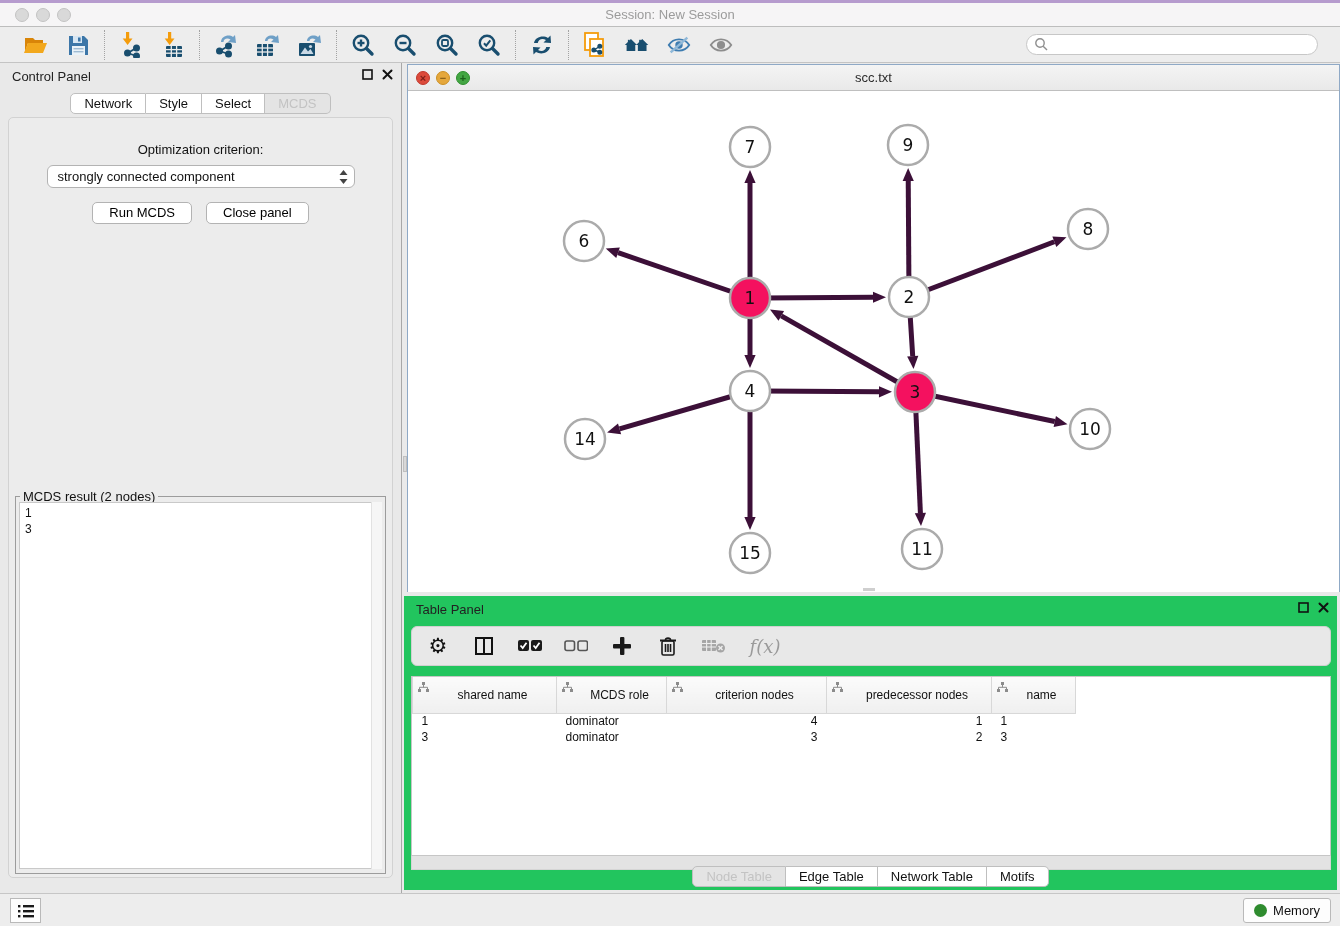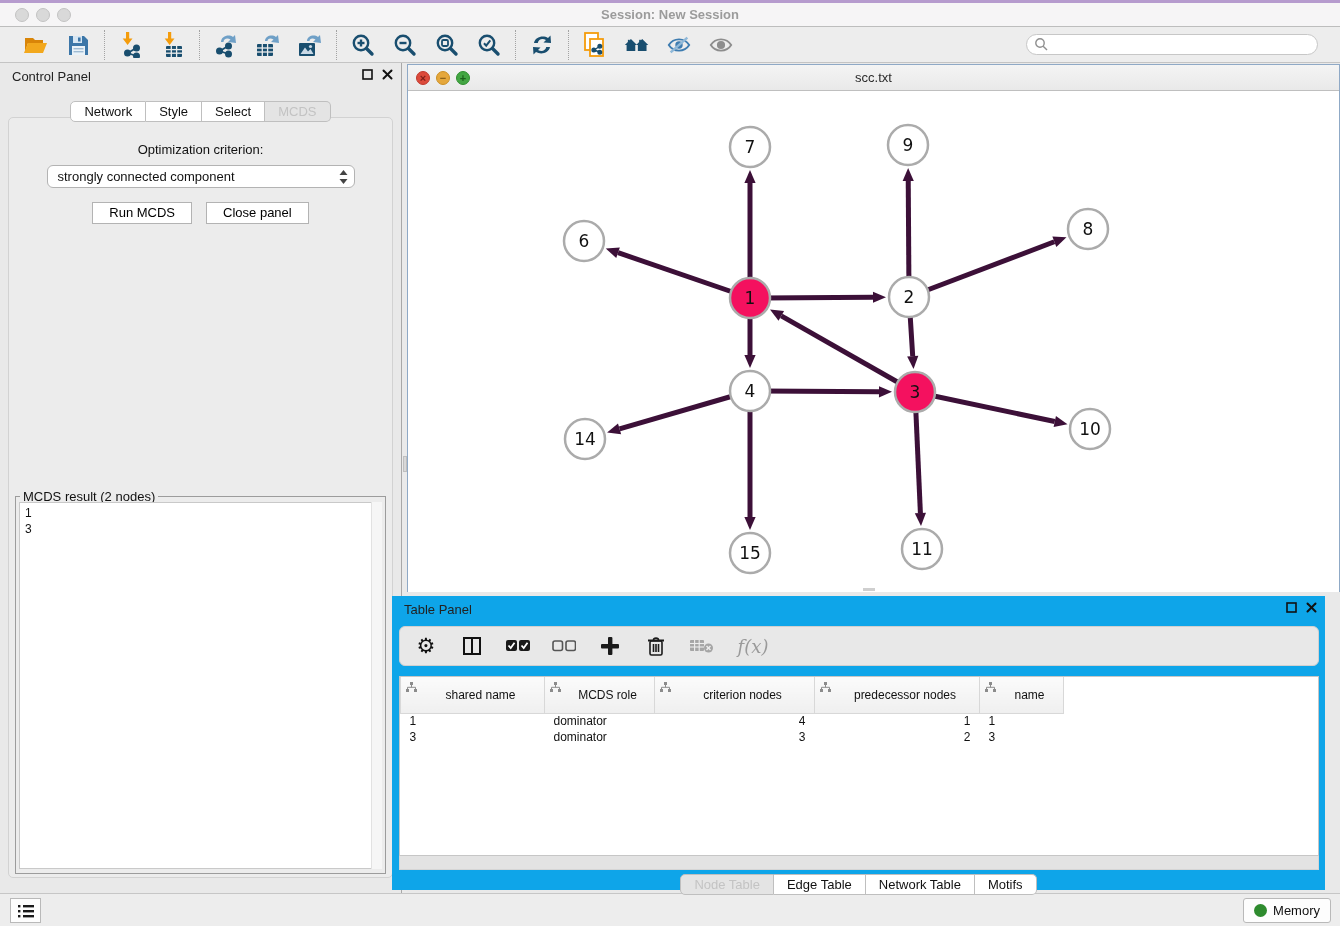--- a/index.html
+++ b/index.html
@@ -6,21 +6,21 @@
   html,body { margin:0; padding:0; }
   body {
     width:1340px; height:926px; position:relative; overflow:hidden;
     font-family:"Liberation Sans", sans-serif; background:#E9E9E9; color:#111;
   }
   svg { display:block; }
 
   
   .titlebar{
     position:absolute; left:0; top:0; width:1340px; height:27px;
-    background:#F6F5F6; border-top:3px solid #B69BCE; border-bottom:1px solid #BDBDBD;font-weight:bold;
+    background:#F6F5F6; border-top:3px solid #B69BCE; border-bottom:1px solid #BDBDBD;
   }
   .traffic{ position:absolute; top:5px; display:flex; gap:7px; left:15px;}
   .tl-circle{ width:14px; height:14px; border-radius:50%; background:#D9D9D9; border:1px solid #C3C3C3;}
   .titlebar-title{
     position:absolute; left:0; right:0; top:4px; text-align:center;
     font-size:13px; color:#9B9B9B;
   }
 
   
   .toolbar{
@@ -40,42 +40,42 @@
     border:none; outline:none; flex:1; font-size:12px; background:transparent;
     font-family:"Liberation Sans", sans-serif;
   }
 
   
   .control-panel{
     position:absolute; left:0; top:63px; width:401px; height:830px; background:#E9E9E9;
   }
   .panel-header{ position:relative; height:26px; padding:6px 10px 0 12px; font-size:13px; color:#222;}
   .panel-hicons{ position:absolute; right:8px; top:6px; display:flex; gap:9px; align-items:center;}
-  .tabs-row{ display:flex; justify-content:center; margin-top:12px; position:relative; z-index:2;}
+  .tabs-row{ display:flex; justify-content:center; margin-top:4px; position:relative; z-index:2;}
   .tab{
     height:21px; padding:0 13px; font-size:13px; line-height:20px; background:#fff;
     border:1px solid #BFBFBF; border-left:none; color:#111; cursor:default;
   }
   .tab:first-child{ border-left:1px solid #BFBFBF; border-radius:5px 0 0 5px; }
   .tab:last-child{ border-radius:0 5px 5px 0; }
   .tab.active{ background:#E4E4E4; color:#C3C3C3; }
   .panel-body{
     position:absolute; left:8px; right:8px; top:54px; bottom:15px;
     background:#ECECEC; border:1px solid #D2D2D2; border-radius:5px;
   }
   .opt-label{ text-align:center; margin-top:24px; font-size:13px; }
   .select-box{
     margin:8px auto 14px; width:308px; height:23px; background:#fff;
     border:1px solid #B3B3B3; border-radius:6px; display:flex; align-items:center;
     padding:0 6px 0 10px; font-size:13px;
   }
   .select-box .sel-label{ flex:1; }
   .btn-row{ display:flex; justify-content:center; gap:14px; margin-top:13px; }
   .btn{
-    height:22px; padding:0 16px; background:#fff; border:1px solid #B3B3B3; border-radius:0;
+    height:22px; padding:0 16px; background:#fff; border:1px solid #B3B3B3; border-radius:5px;
     font-size:13px; line-height:20px; font-family:"Liberation Sans", sans-serif;
   }
   .groupbox{
     position:absolute; left:6px; right:6px; top:378px; bottom:3px;
     border:1px solid #9C9C9C; background:#ECECEC;
   }
   .groupbox-legend{
     position:absolute; top:-8px; left:4px; background:#ECECEC; padding:0 3px;
     font-size:13px; color:#111;
   }
@@ -113,21 +113,21 @@
   .nlight{ width:14px; height:14px; border-radius:50%; font-size:11px; font-weight:bold;
            display:flex; align-items:center; justify-content:center; line-height:1;}
   .nl-red{ background:#DC4A3B; color:#7E1F18; border:1px solid #C03A2E;}
   .nl-yellow{ background:#E5A73B; color:#8A611A; border:1px solid #CC9025;}
   .nl-green{ background:#43A643; color:#1C611C; border:1px solid #2F8F2F;}
   .net-canvas{ position:absolute; left:0; top:26px; width:931px; height:501px; background:#fff;}
   .canvas-dash{ position:absolute; left:455px; bottom:1px; width:12px; height:3px; background:#CFCFCF;}
 
   
   .table-panel{
-    position:absolute; left:392px; top:596px; width:933px; height:294px; background:#0ea5e9;
+    position:absolute; left:404px; top:596px; width:933px; height:294px; background:#22c55e;
   }
   .tp-toolbar{
     position:absolute; left:7px; right:6px; top:30px; height:40px;
     background:#E8E8E8; border:1px solid #D0D0D0; border-radius:6px;
     display:flex; align-items:center; gap:22px; padding:0 14px;
   }
   .tp-icon{ display:flex; align-items:center; justify-content:center; width:24px; height:24px;}
   .fx{ font-family:"DejaVu Serif", serif; font-style:italic; color:#9A9A9A; font-size:18px;}
   .gear-glyph{ font-family:"DejaVu Sans", sans-serif; font-size:21px; color:#111;}
   .nt{

